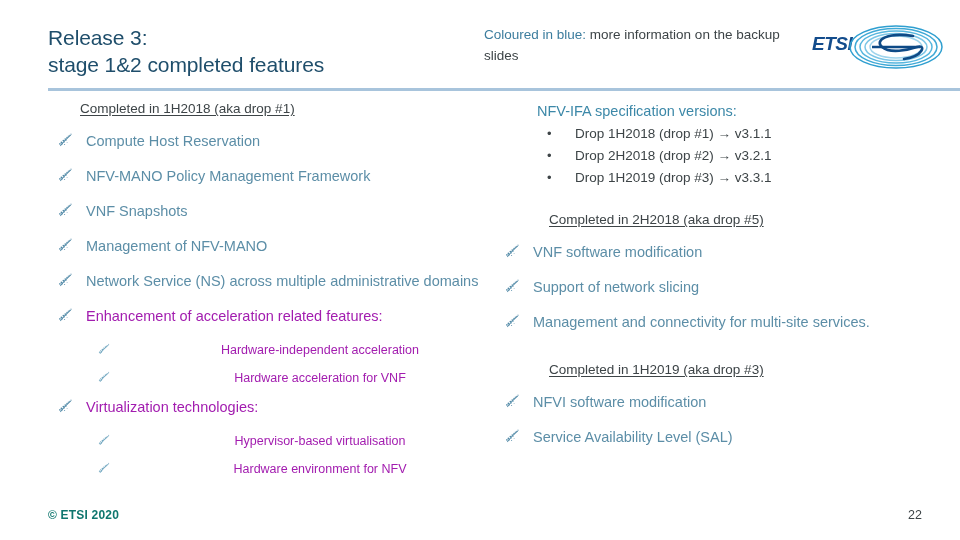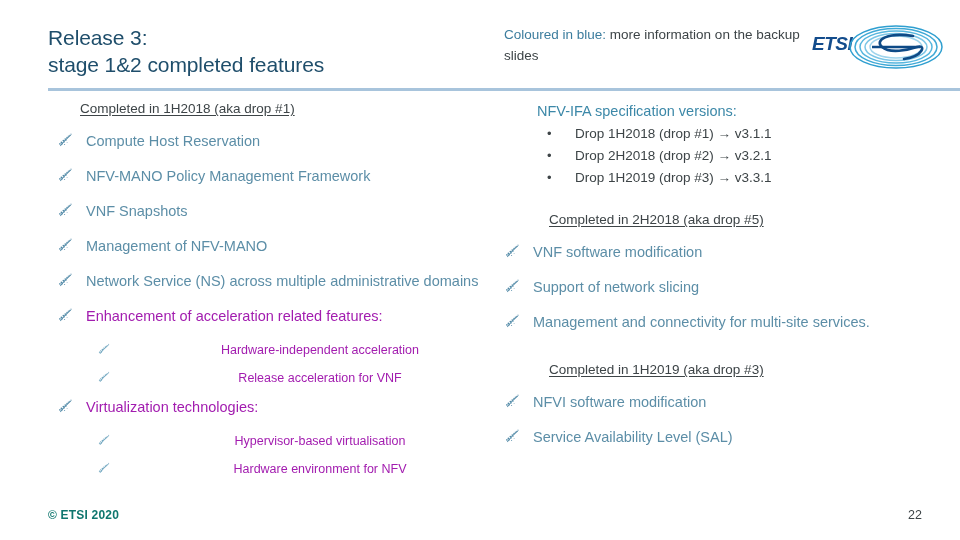--- a/index.html
+++ b/index.html
@@ -24,21 +24,21 @@
     width: 420px;
     font-size: 21px;
     line-height: 27px;
     color: #1f4e6b;
     letter-spacing: -0.1px;
   }
   .slide-title .t-line { display: block; }
 
   .header-note {
     position: absolute;
-    left: 504px;
+    left: 484px;
     top: 24px;
     width: 330px;
     font-size: 13.5px;
     line-height: 21px;
     color: #3d4447;
   }
   .header-note .hl { color: #3c7d9e; }
 
   
   .etsi-logo {
@@ -363,21 +363,21 @@
           <circle cx="3.4" cy="9.3" r="0.9"></circle>
             <circle cx="5.3" cy="7.5" r="0.85"></circle>
           <circle cx="7.2" cy="5.9" r="0.8"></circle>
             <circle cx="9.0" cy="4.4" r="0.7"></circle>
           <circle cx="1.9" cy="10.9" r="0.8"></circle>
             <circle cx="4.3" cy="10.8" r="0.65"></circle>
           <circle cx="10.3" cy="3.2" r="0.6"></circle>
         </g>
       </svg>
     </span>
-    <span class="txt">Release acceleration for VNF</span>
+    <span class="txt">Hardware acceleration for VNF</span>
   </div>
 
   <div class="bullet lvl1 dark">
     <span class="glyph">
       <svg width="16" height="14" viewBox="0 0 16 14" xmlns="http://www.w3.org/2000/svg">
         <g fill="#4f88a6">
           <path d="M12.6 0.6 L13.9 1.0 L12.9 2.1 Z"></path>
           <path d="M2.0 12.6 C 4.5 9.0, 8.5 5.0, 12.8 1.6 L13.1 2.3 C 9.2 5.7, 5.4 9.6, 2.6 13.2 Z"></path>
           <circle cx="3.4" cy="9.3" r="0.85"></circle>
             <circle cx="5.3" cy="7.5" r="0.8"></circle>

